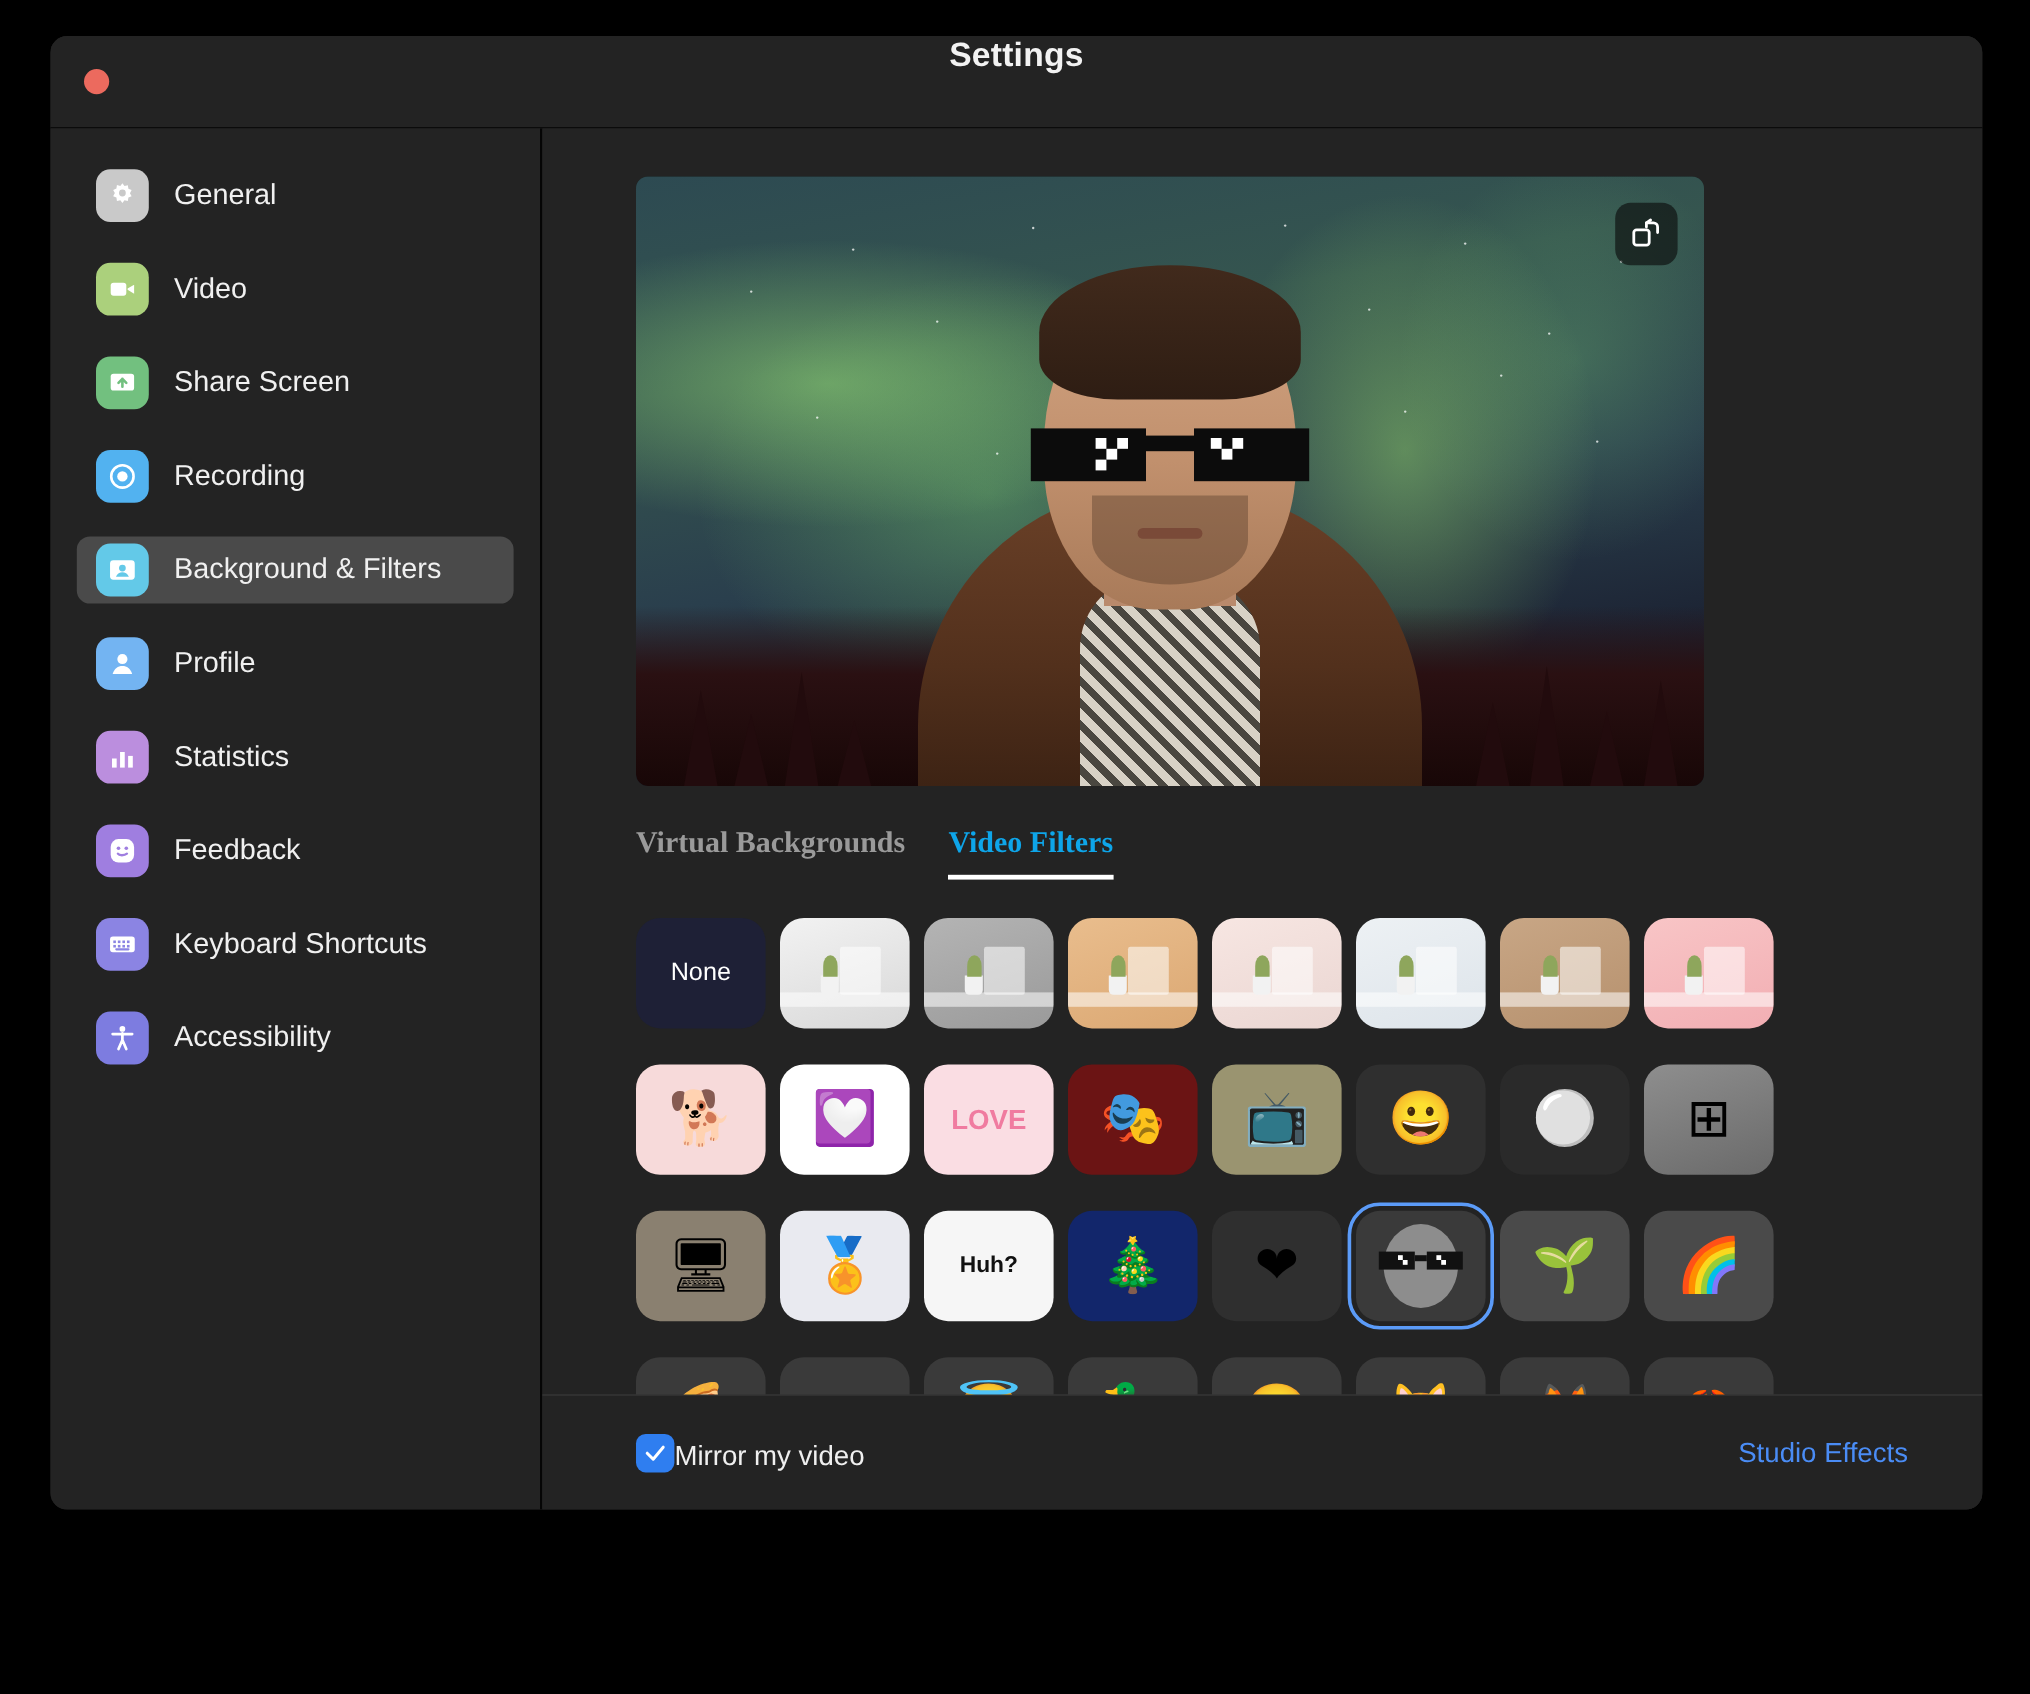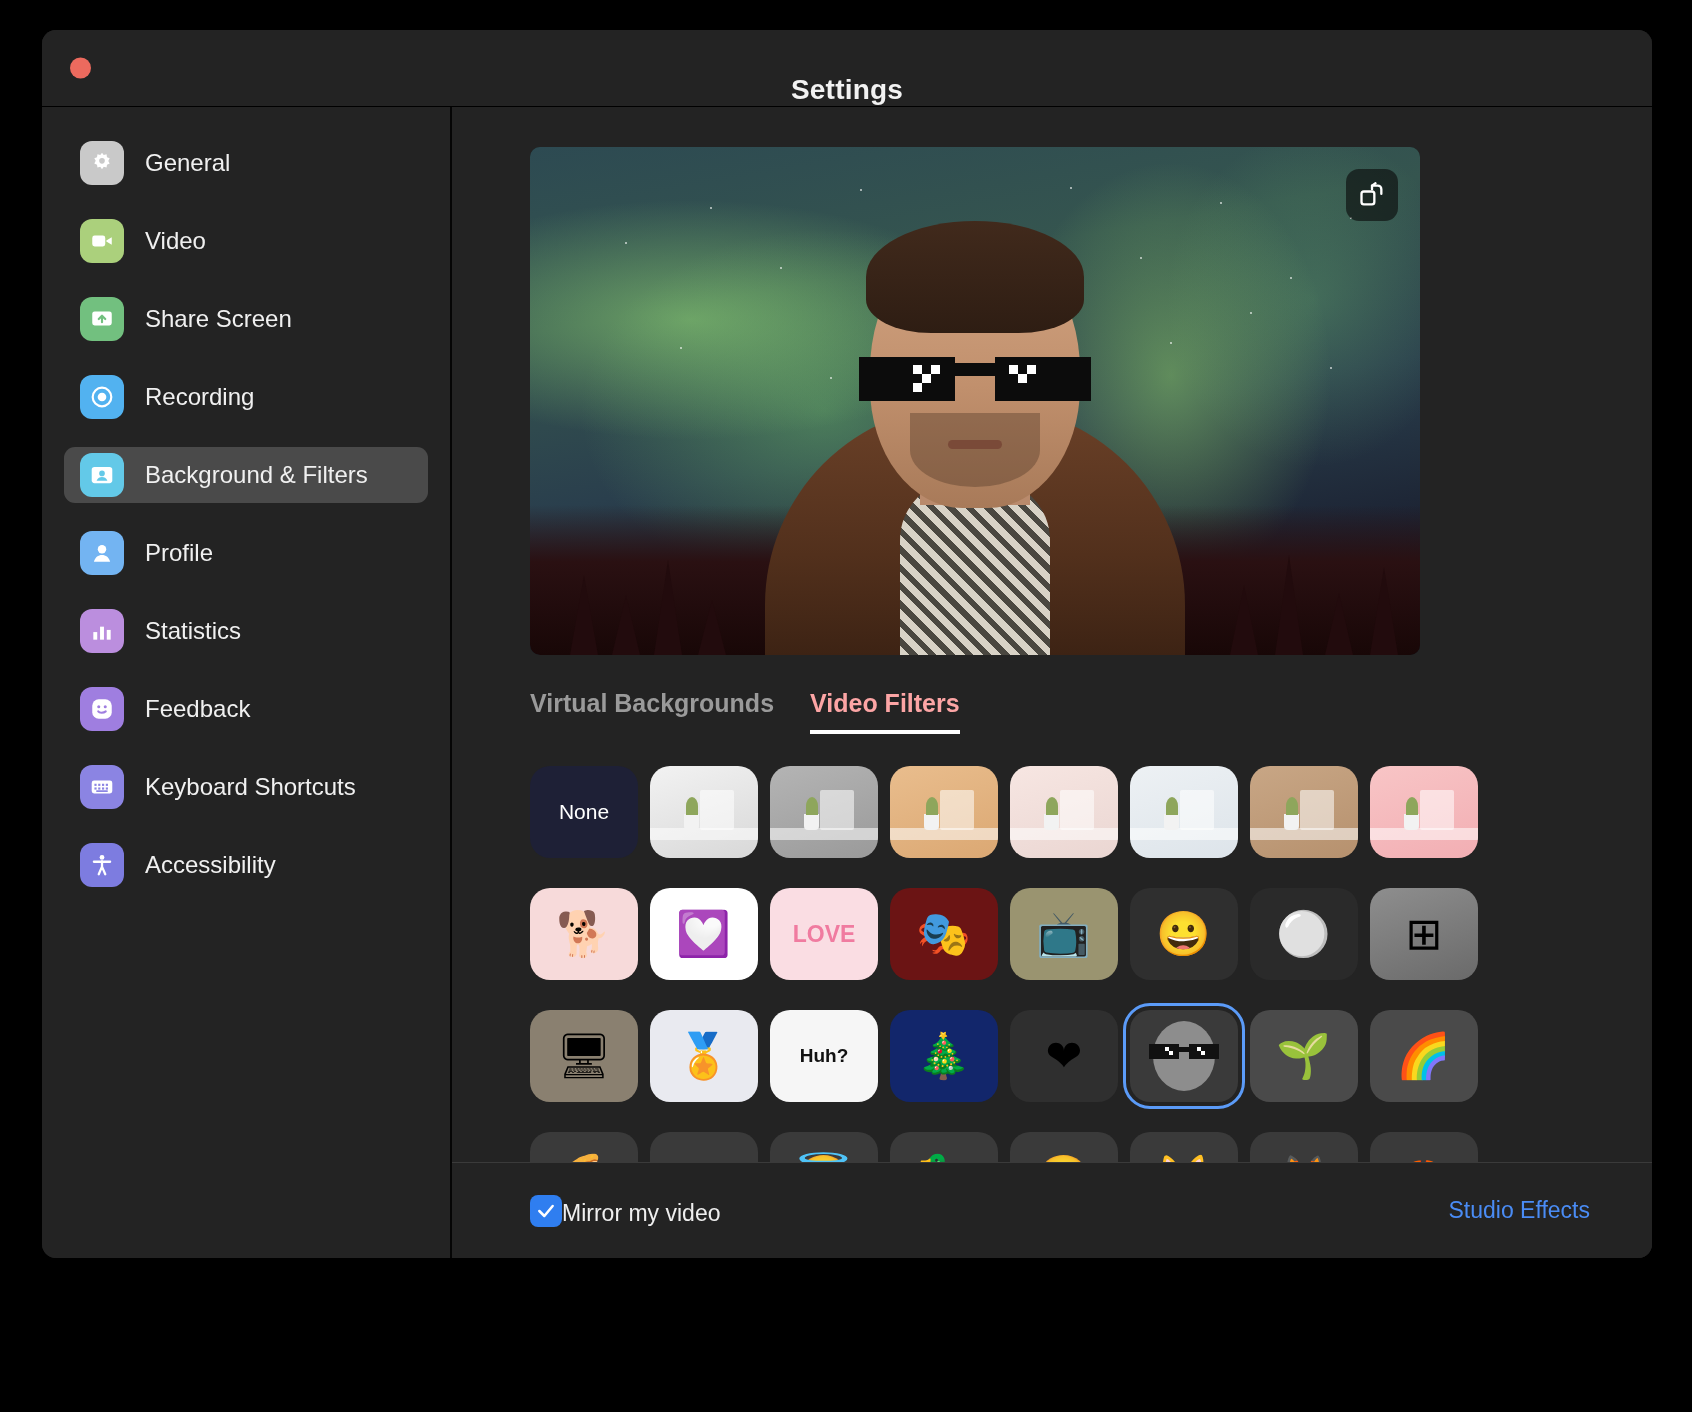--- a/index.html
+++ b/index.html
@@ -22,21 +22,21 @@
     flex-direction: column;
   }
 
   
   .titlebar {
     position: relative;
     height: 76px;
     flex: 0 0 76px;
     background: #232323;
     display: flex;
-    align-items: flex-end;
+    align-items: flex-start;
     justify-content: center;
   }
   .traffic-lights {
     position: absolute;
     left: 28px; top: 50%;
     transform: translateY(-50%);
     display: flex; gap: 10px;
   }
   .dot-close {
     width: 21px; height: 21px;
@@ -239,23 +239,24 @@
     padding: 34px 0 0 78px;
     align-items: flex-end;
   }
   .tab {
     font-size: 25px;
     font-weight: bold;
     color: #9a9a9a;
     padding-bottom: 12px;
     cursor: default;
     border-bottom: 4px solid transparent;
+    font-family: Liberation Serif, serif;
   }
   .tab.active {
-    color: #fca5a5;
+    color: #0ea5e9;
     border-bottom-color: #fff;
   }
 
   
   .grid-wrap {
     flex: 1 1 auto;
     padding: 32px 0 0 78px;
     overflow: hidden;
     min-height: 0;
   }

